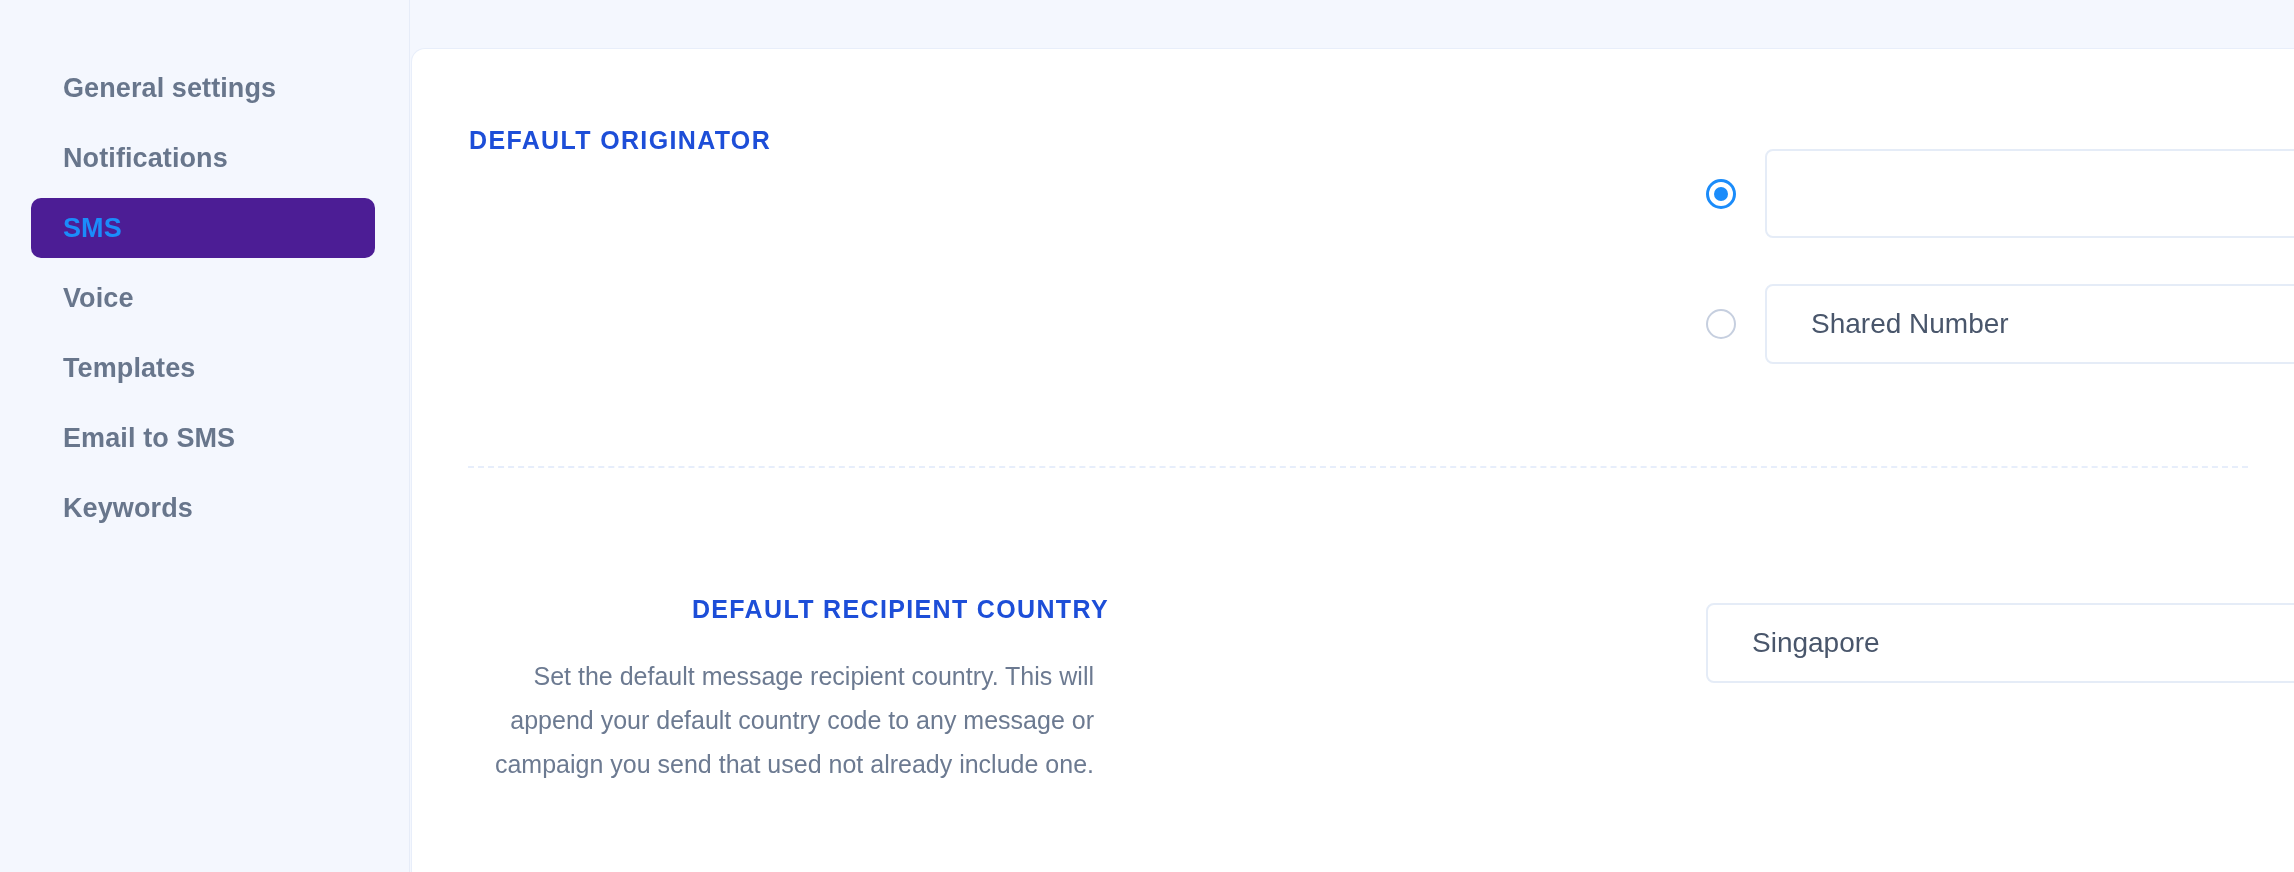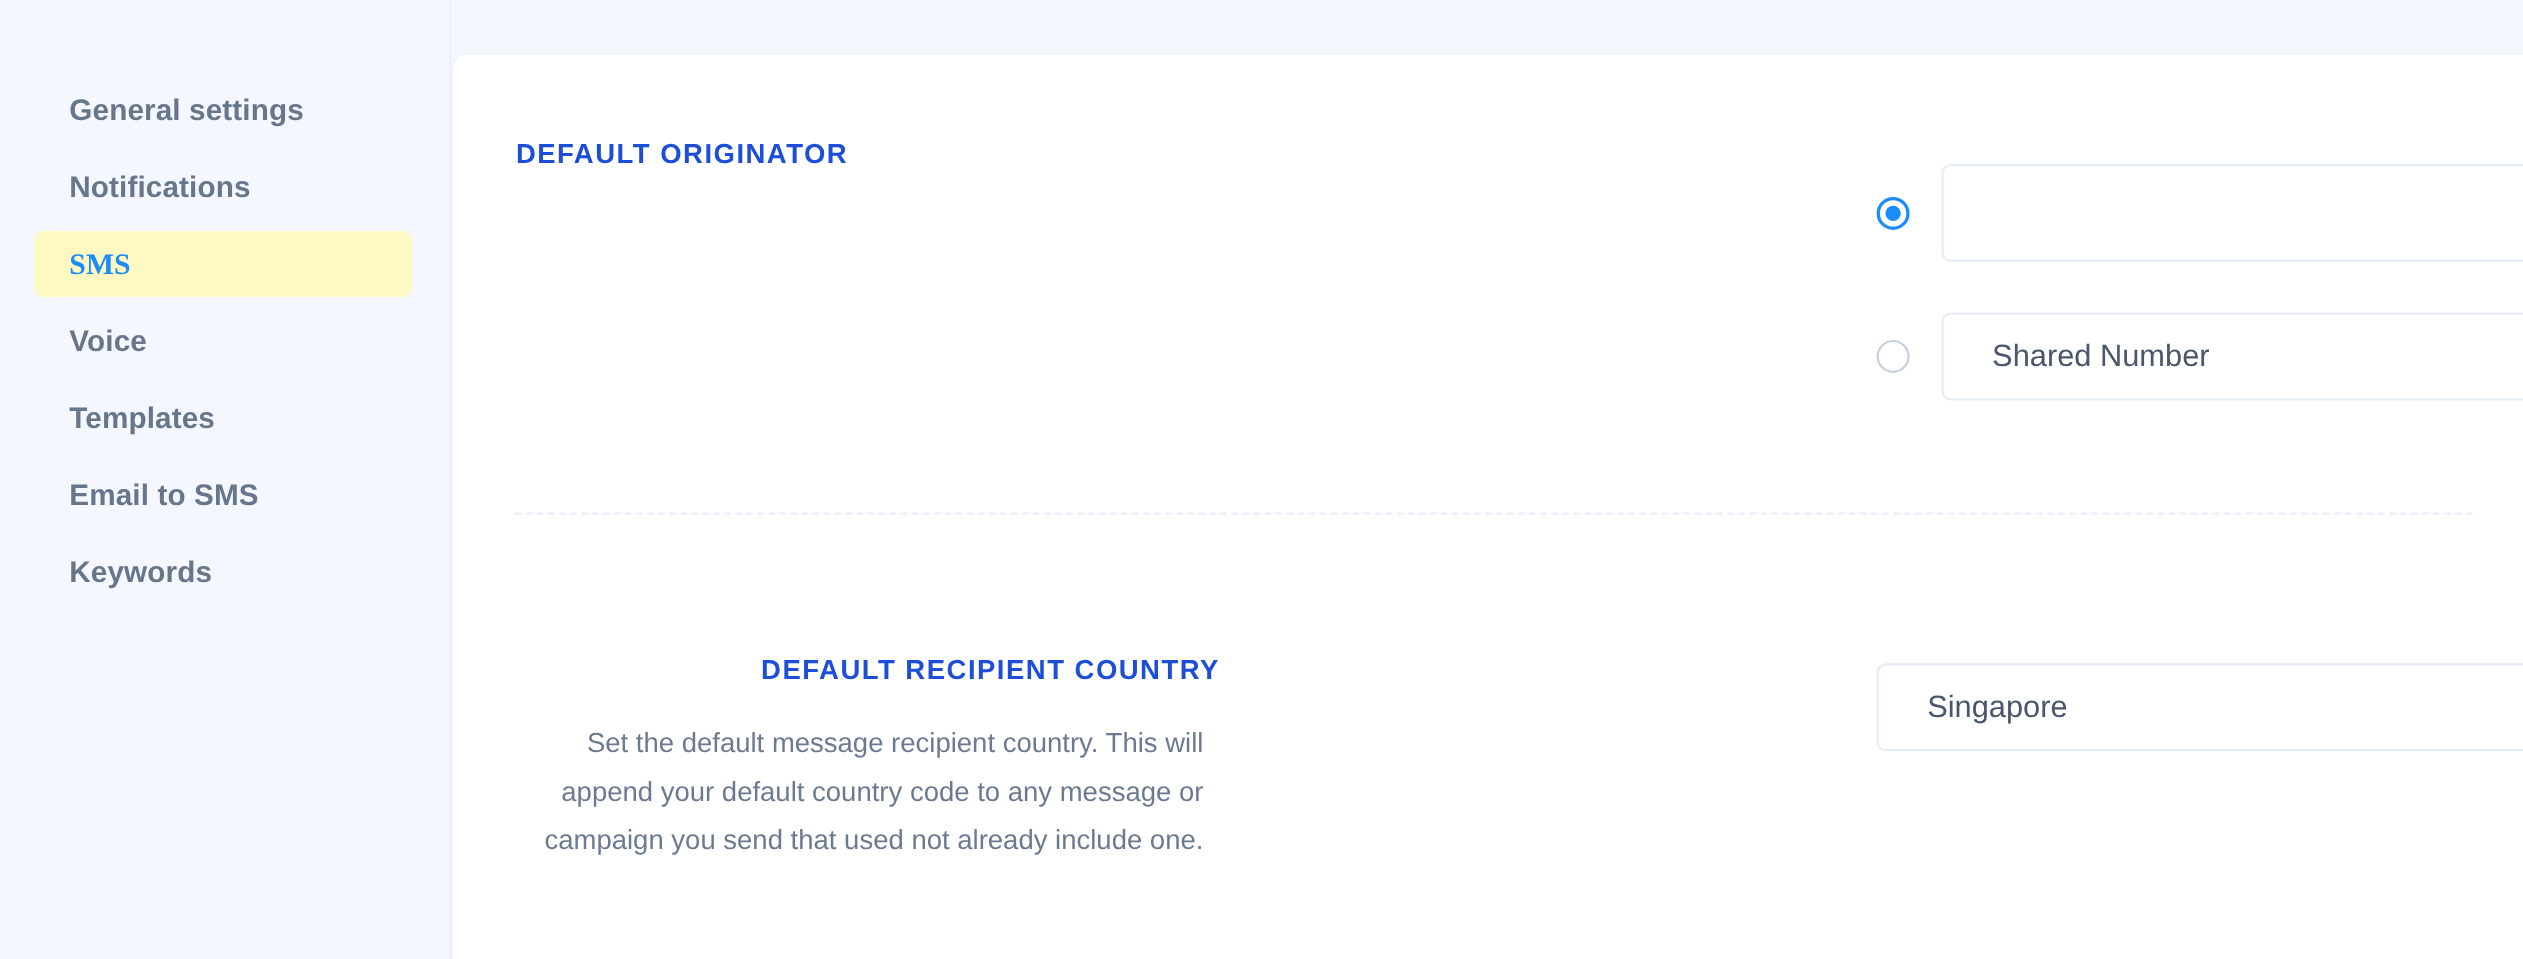--- a/index.html
+++ b/index.html
@@ -26,21 +26,21 @@
   
   .sidebar {
     position: absolute;
     left: 0;
     top: 0;
     width: 410px;
     height: 872px;
     background: #f4f7fe;
     border-right: 1px solid #e6ecf8;
     box-sizing: border-box;
-    padding-top: 60px;
+    padding-top: 48px;
   }
 
   .nav-list {
     display: block;
   }
 
   .nav-item {
     position: relative;
     display: flex;
     align-items: center;
@@ -53,22 +53,21 @@
   }
   .nav-item .nav-label {
     font-size: 27px;
     font-weight: 700;
     letter-spacing: 0.1px;
     color: #68768c;
     line-height: 1;
     white-space: nowrap;
   }
   .nav-item.is-active {
-    background: #fef9c3;
-    font-family: Liberation Serif, serif;
+    background: #4c1d95;
   }
   .nav-item.is-active .nav-label {
     color: #1b8cfa;
   }
 
   
   .content-panel {
     position: absolute;
     left: 411px;
     top: 48px;

